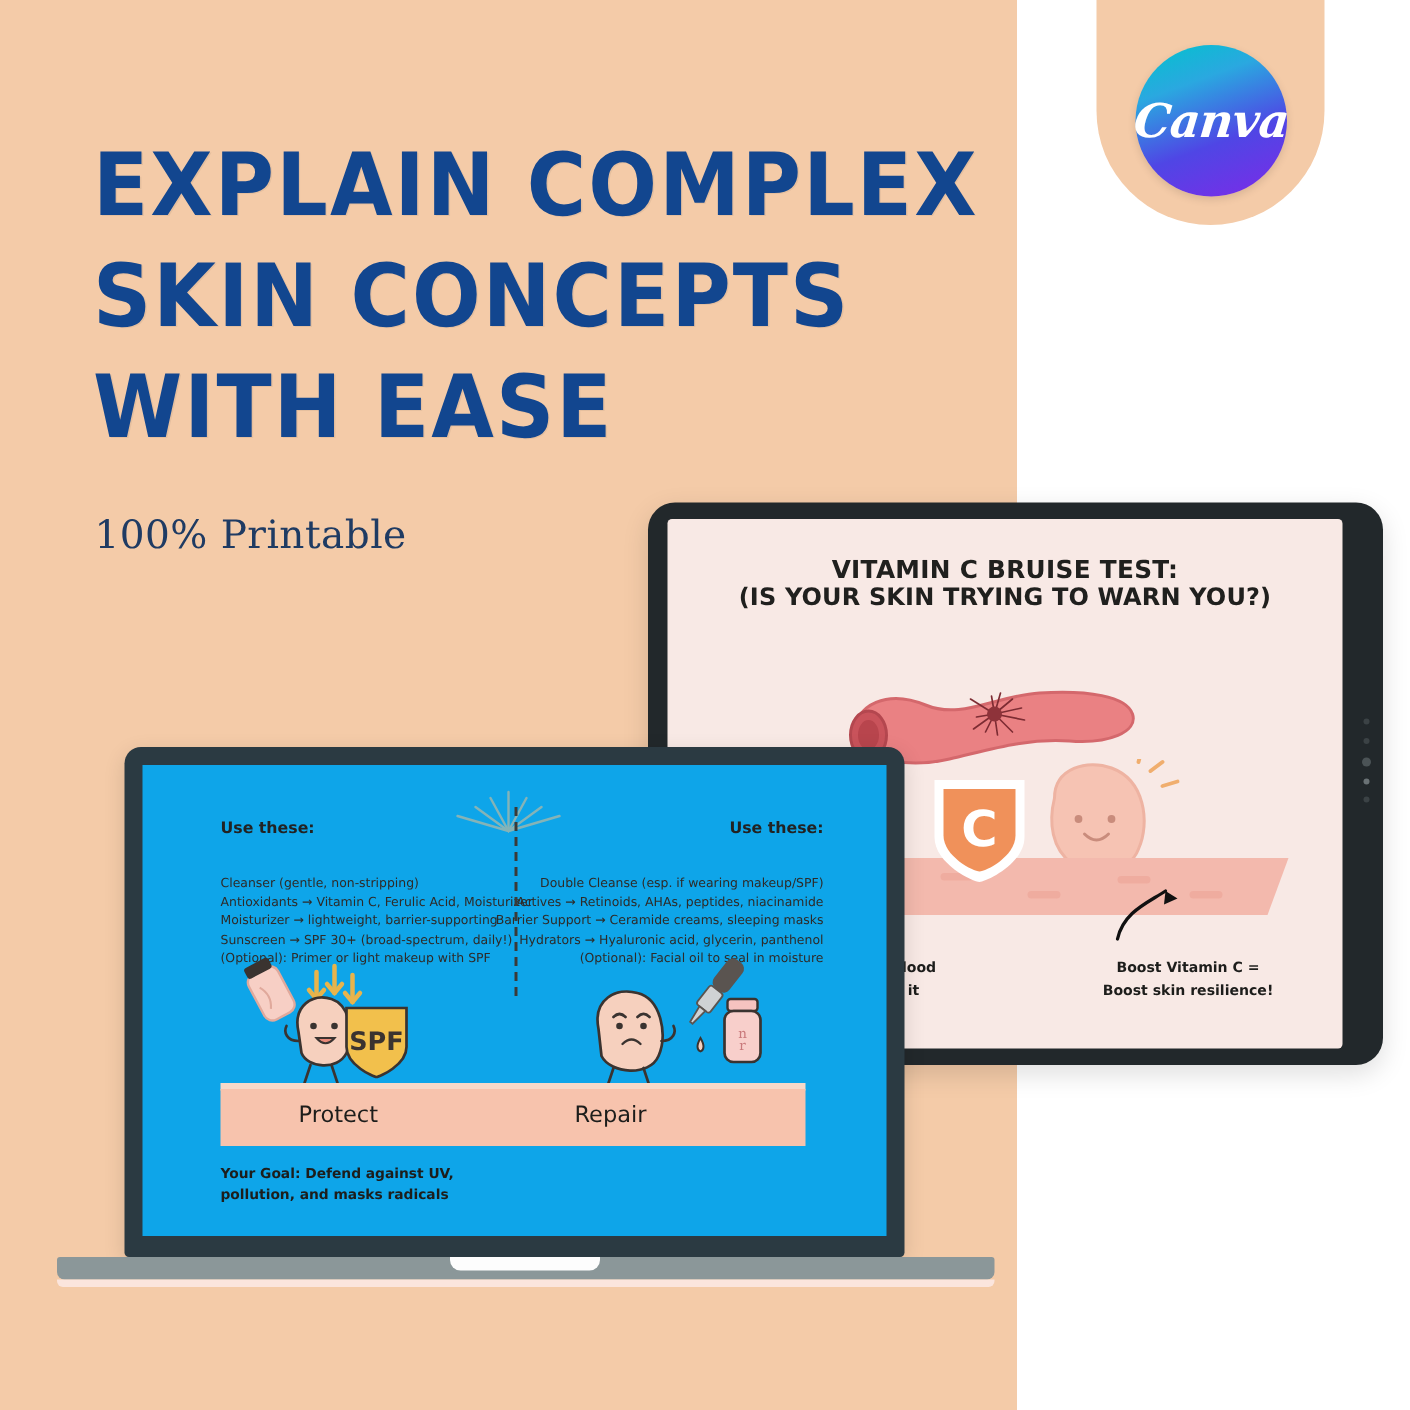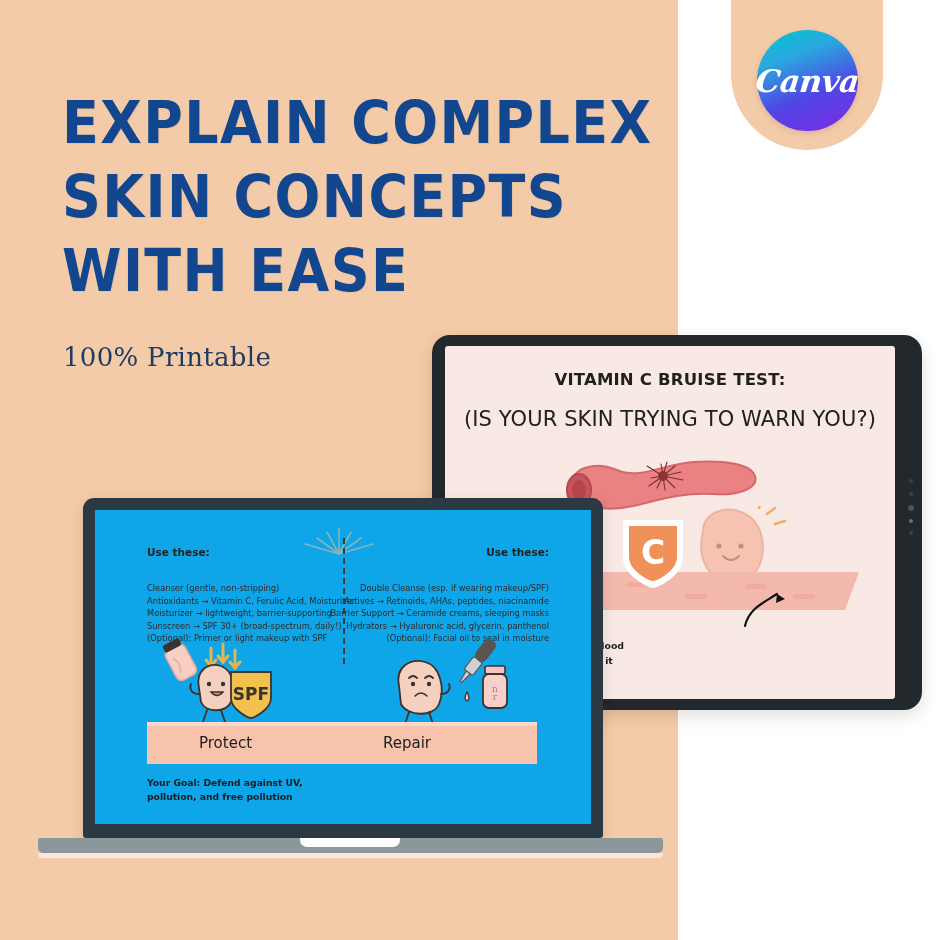--- a/index.html
+++ b/index.html
@@ -107,26 +107,26 @@
   #tablet-title {
     position: absolute; left: 0; right: 0; top: 24px;
     text-align: center;
     color: #20201e;
     font-family: "DejaVu Sans", sans-serif;
     font-weight: 700;
     font-size: 16.5px;
     letter-spacing: .2px;
   }
   #tablet-subtitle {
-    position: absolute; left: 0; right: 0; top: 61px;
+    position: absolute; left: 0; right: 0; top: 42px;
     text-align: center;
     color: #20201e;
     font-family: "DejaVu Sans", sans-serif;
-    font-weight: 400;
-    font-size: 21px;
+    font-weight: 700;
+    font-size: 16px;
     letter-spacing: .1px;
   }
   
   #vessel {
     position: absolute; left: 118px; top: 100px;
     width: 200px; height: 70px;
   }
   
   #tablet-illus { position: absolute; left: 0; top: 160px; width: 450px; height: 130px; }
 
@@ -328,20 +328,21 @@
       <g fill="none" stroke="#111" stroke-width="2.2" stroke-linecap="round">
         <path d="M88 120 C92 100 112 96 124 88"></path>
         <path d="M300 120 C304 102 320 96 332 88"></path>
       </g>
       <path d="M124 88 l-1 9 l9 -4 Z" fill="#111"></path>
       <path d="M332 88 l-1 9 l9 -4 Z" fill="#111"></path>
     </svg>
 
     <div class="tablet-note" id="note-left">…arly<br>…y sign</div>
     <div class="tablet-note" id="note-bottom-left">…en can't stabilize blood<br>…sels well without it</div>
+    <div class="tablet-note" id="note-bottom-right">Boost Vitamin C =<br>Boost skin resilience!</div>
   </div>
 </div>
 
 <div id="laptop">
   <div id="laptop-lid">
     <div id="laptop-screen">
 
       <svg id="sun-rays" viewBox="0 0 96 40">
         <g stroke="#e7c08f" stroke-width="1.6" stroke-linecap="round">
           <path d="M48 36 L48 10"></path>
@@ -434,19 +435,19 @@
         <rect x="120" y="38" width="24" height="34" rx="6" fill="#f8cfcb" stroke="#3a3330" stroke-width="1.8"></rect>
         <text x="132" y="56" text-anchor="middle" font-family="DejaVu Serif, serif" font-size="9" fill="#c9797b">n</text>
         <text x="132" y="64" text-anchor="middle" font-family="DejaVu Serif, serif" font-size="9" fill="#c9797b">r</text>
       </svg>
 
       <div id="skin-top"></div>
       <div id="skin-band"></div>
       <div class="skin-label" id="label-protect">Protect</div>
       <div class="skin-label" id="label-repair">Repair</div>
 
-      <div class="goal" id="goal-left">Your Goal: Defend against UV, pollution, and free pollution</div>
+      <div class="goal" id="goal-left">Your Goal: Defend against UV, pollution, and masks radicals</div>
     </div>
   </div>
   <div id="laptop-base"></div>
   <div id="laptop-notch"></div>
   <div id="laptop-shadowline"></div>
 </div>
 
 </body></html>

